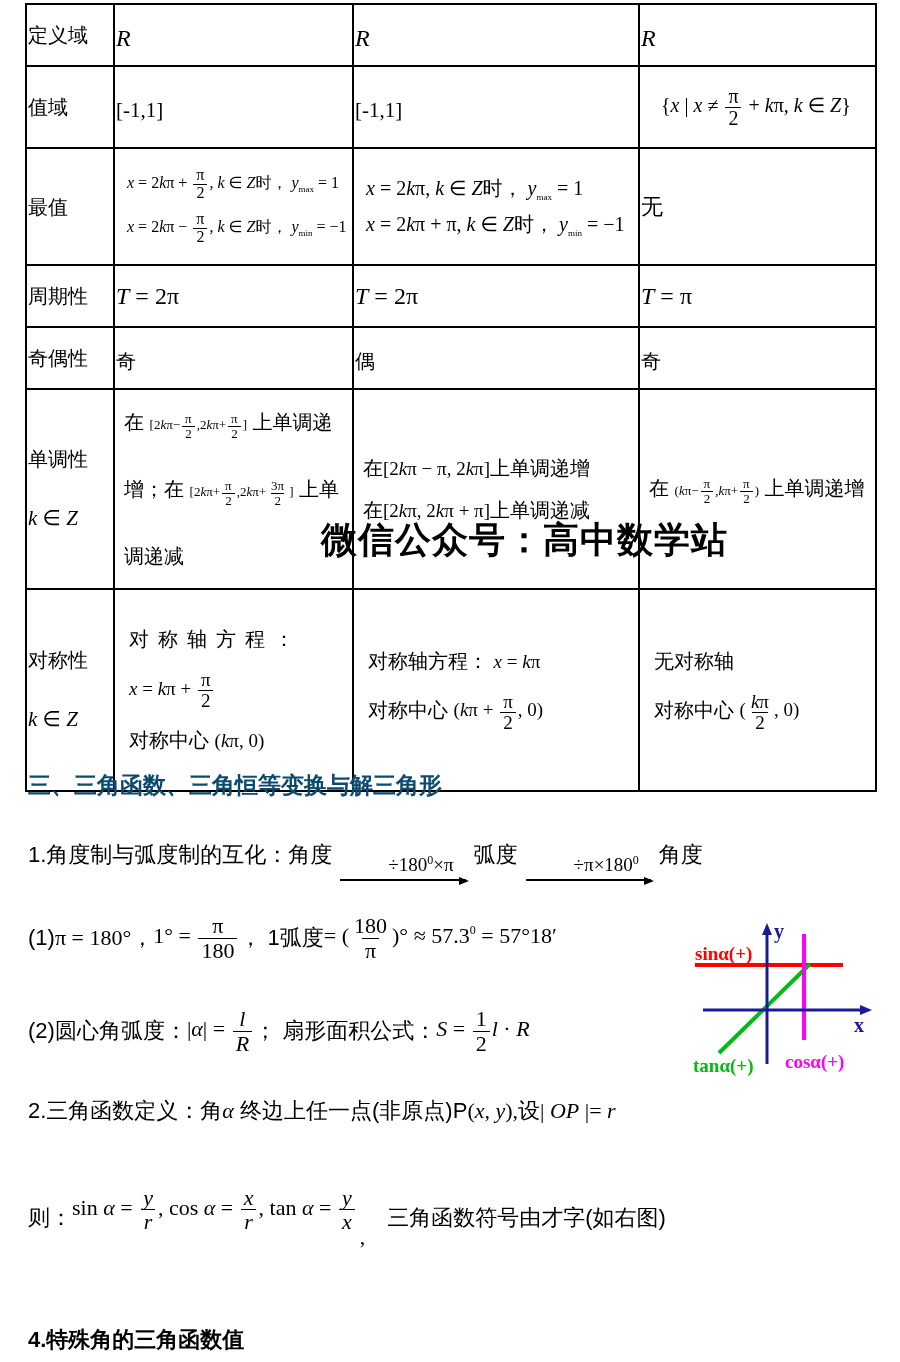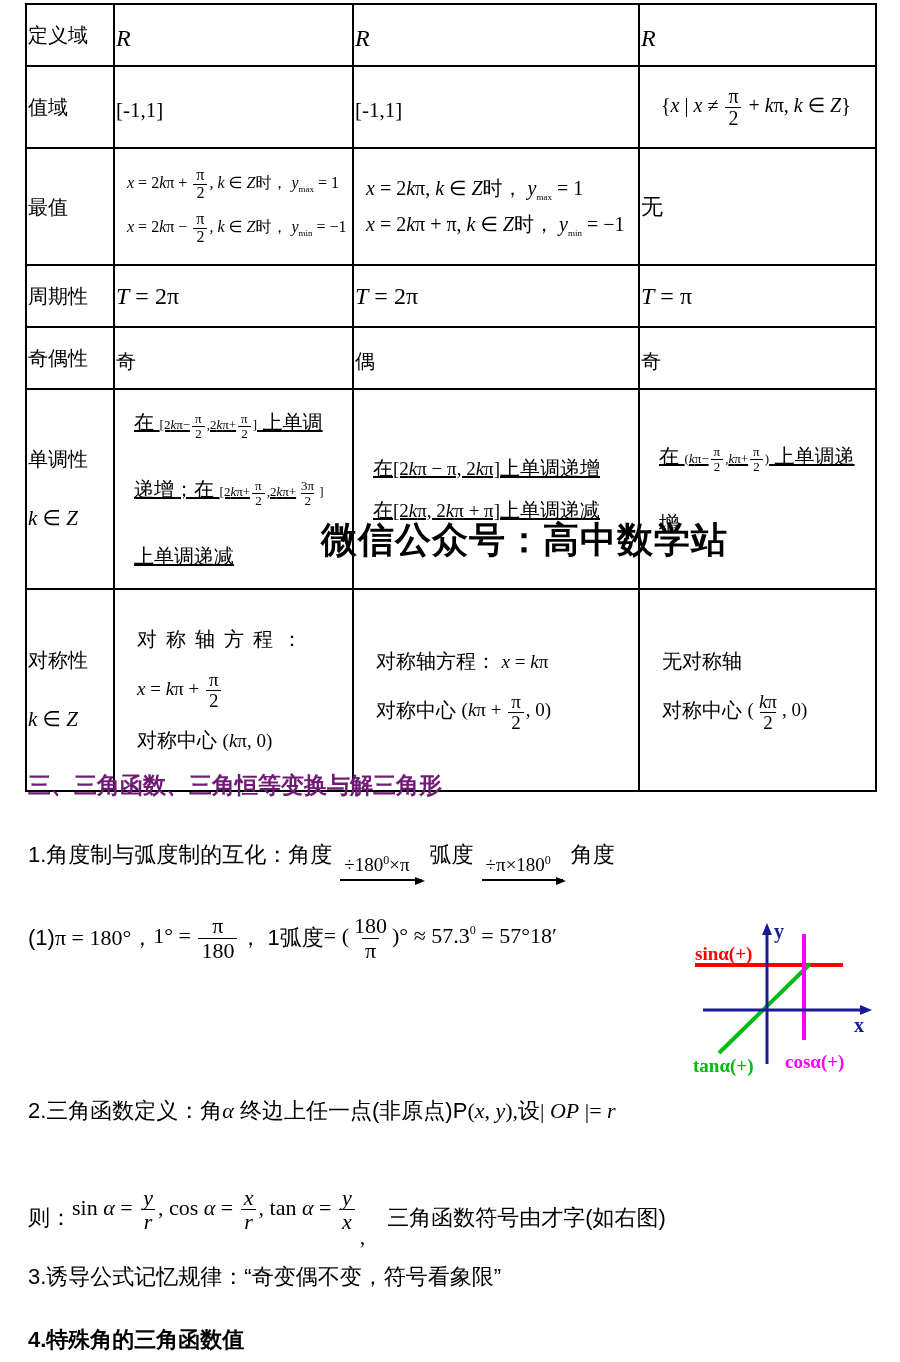--- a/index.html
+++ b/index.html
@@ -6,22 +6,22 @@
   #page{position:relative;width:900px;height:1362px;background:#fff;overflow:hidden;
         font-family:"Liberation Sans",sans-serif;color:#000;}
   
   .tablewrap{position:absolute;left:25px;top:3px;}
   table.props{border-collapse:collapse;table-layout:fixed;width:850px;}
   table.props td{border:2.4px solid #000;vertical-align:middle;
                  font-size:20px;overflow:hidden;}
   td.lblcell{line-height:2.9;font-size:20px;}
   td.vtop{vertical-align:top;padding-top:8px;}
   td.leftcell{text-align:left;padding-left:12px;}
-  td.monocell{text-align:left;padding:0 19px;line-height:64px;font-size:19px;text-decoration:underline;}
-  td.symcell{text-align:left;padding-left:22px;font-size:20px;}
+  td.monocell{text-align:left;padding:0 9px;line-height:64px;font-size:19px;}
+  td.symcell{text-align:left;padding-left:14px;font-size:20px;}
   
   .m{font-family:"Liberation Serif",serif;}
   .i{font-style:italic;}
   .m i{font-style:italic;}
   .sz16{font-size:16px;} .sz19{font-size:19px;} .sz20{font-size:20px;margin-left:20px;}
   .sz21{font-size:21px;} .sz22{font-size:22px;} .sz24{font-size:24px;}
   .sm{font-size:13px;}
   sub{font-size:9px;} sup{font-size:12px;}
   .frac{display:inline-flex;flex-direction:column;align-items:center;
         vertical-align:middle;margin:0 2px;line-height:1.05;font-family:"Liberation Serif",serif;}
@@ -35,21 +35,21 @@
              letter-spacing:1px;white-space:nowrap;}
   
   .heading{position:absolute;left:28px;top:770px;font-size:23px;font-weight:bold;white-space:nowrap;}
   
   .bodyline{position:absolute;left:28px;font-size:22px;white-space:nowrap;}
   .vflex{display:flex;align-items:center;}
   .xarr{display:inline-block;position:relative;margin:0 8px;padding:0 12px 2px 4px;
         border-bottom:2px solid #000;vertical-align:-9px;}
   .xarr::after{content:'';position:absolute;right:-3px;bottom:-6px;width:0;height:0;
         border-left:10px solid #000;border-top:4.5px solid transparent;border-bottom:4.5px solid transparent;}
-  .xt{font-size:19px;}
+  .xt{font-size:19px;margin-left:44px;}
   .lc{display:inline-block;vertical-align:-30px;margin-left:3px;}
   
   .diagram{position:absolute;left:691px;top:920px;}
   .dlabel{font-family:"Liberation Serif",serif;font-weight:bold;}
 </style>
 </head>
 <body>
 
 <div id="page">
 
@@ -158,42 +158,48 @@
                     <span class="fd">2</span>
                   </span>, 0)</span></div>
             </td>
       </tr>
     </tbody>
       </table>
   </div>
 
   <div class="watermark">微信公众号：高中数学站</div>
 
-  <div class="heading" style="color:#701a75;">三、三角函数、三角恒等变换与解三角形</div>
+  <div class="heading" style="color:#0c4a6e;">三、三角函数、三角恒等变换与解三角形</div>
 
   <div class="bodyline" style="top:840px;">1.角度制与弧度制的互化：角度<span class="xarr"><span class="xt m">÷180<sup>0</sup>×π</span></span>弧度<span class="xarr"><span class="xt m">÷π×180<sup>0</sup></span></span>角度</div>
   <div class="bodyline vflex" style="top:903px;height:70px;">(1)<span class="m">π = 180°</span>，<span class="m">1° = <span class="frac">
           <span class="fn">π</span>
           <span class="fd">180</span>
         </span></span>， 1弧度<span class="m"> = (<span class="frac">
           <span class="fn">180</span>
           <span class="fd">π</span>
         </span>)° ≈ 57.3<sup>0</sup> = 57°18′</span></div>
+  <div class="bodyline vflex" style="top:996px;height:70px;">(2)圆心角弧度：<span class="m">|<i>α</i>| = <span class="frac">
+          <span class="fn"><i>l</i></span>
+          <span class="fd"><i>R</i></span>
+        </span></span>； 扇形面积公式：<span class="m"><i>S</i> = <span class="frac">
+          <span class="fn">1</span>
+          <span class="fd">2</span>
+        </span><i>l</i> · <i>R</i></span></div>
   <div class="bodyline" style="top:1096px;">2.三角函数定义：角<span class="m i">α</span> 终边上任一点(非原点)P<span class="m">(<i>x</i>, <i>y</i>),设| <i>OP</i> |= <i>r</i></span></div>
   <div class="bodyline vflex" style="top:1176px;height:84px;">则： <span class="m">sin <i>α</i> = <span class="frac">
           <span class="fn"><i>y</i></span>
           <span class="fd"><i>r</i></span>
         </span>, cos <i>α</i> = <span class="frac">
           <span class="fn"><i>x</i></span>
           <span class="fd"><i>r</i></span>
         </span>, tan <i>α</i> = <span class="frac">
           <span class="fn"><i>y</i></span>
           <span class="fd"><i>x</i></span>
         </span><span class="lc">,</span></span>　三角函数符号由才字(如右图)</div>
-  <div class="bodyline" style="top:1262px;">3.诱导公式记忆规律：“奇变偶不变，符号看象限”</div>
   <div class="bodyline" style="top:1325px;font-weight:bold;">4.特殊角的三角函数值</div>
 
   <div class="diagram">
     <svg width="192" height="158" viewBox="0 0 192 158">
       <line x1="4" y1="45" x2="152" y2="45" stroke-width="4" stroke="#ff0000"></line>
       <line x1="28" y1="133" x2="119" y2="44" stroke-width="4" stroke="#00bb11"></line>
       <line x1="113" y1="14" x2="113" y2="120" stroke-width="4" stroke="#ff00ff"></line>
       <line x1="76" y1="12" x2="76" y2="144" stroke-width="3" stroke="#1a1a99"></line>
       <line x1="12" y1="90" x2="172" y2="90" stroke-width="3" stroke="#1a1a99"></line>
       <polygon points="76,3 71,15 81,15" fill="#1a1a99"></polygon>

